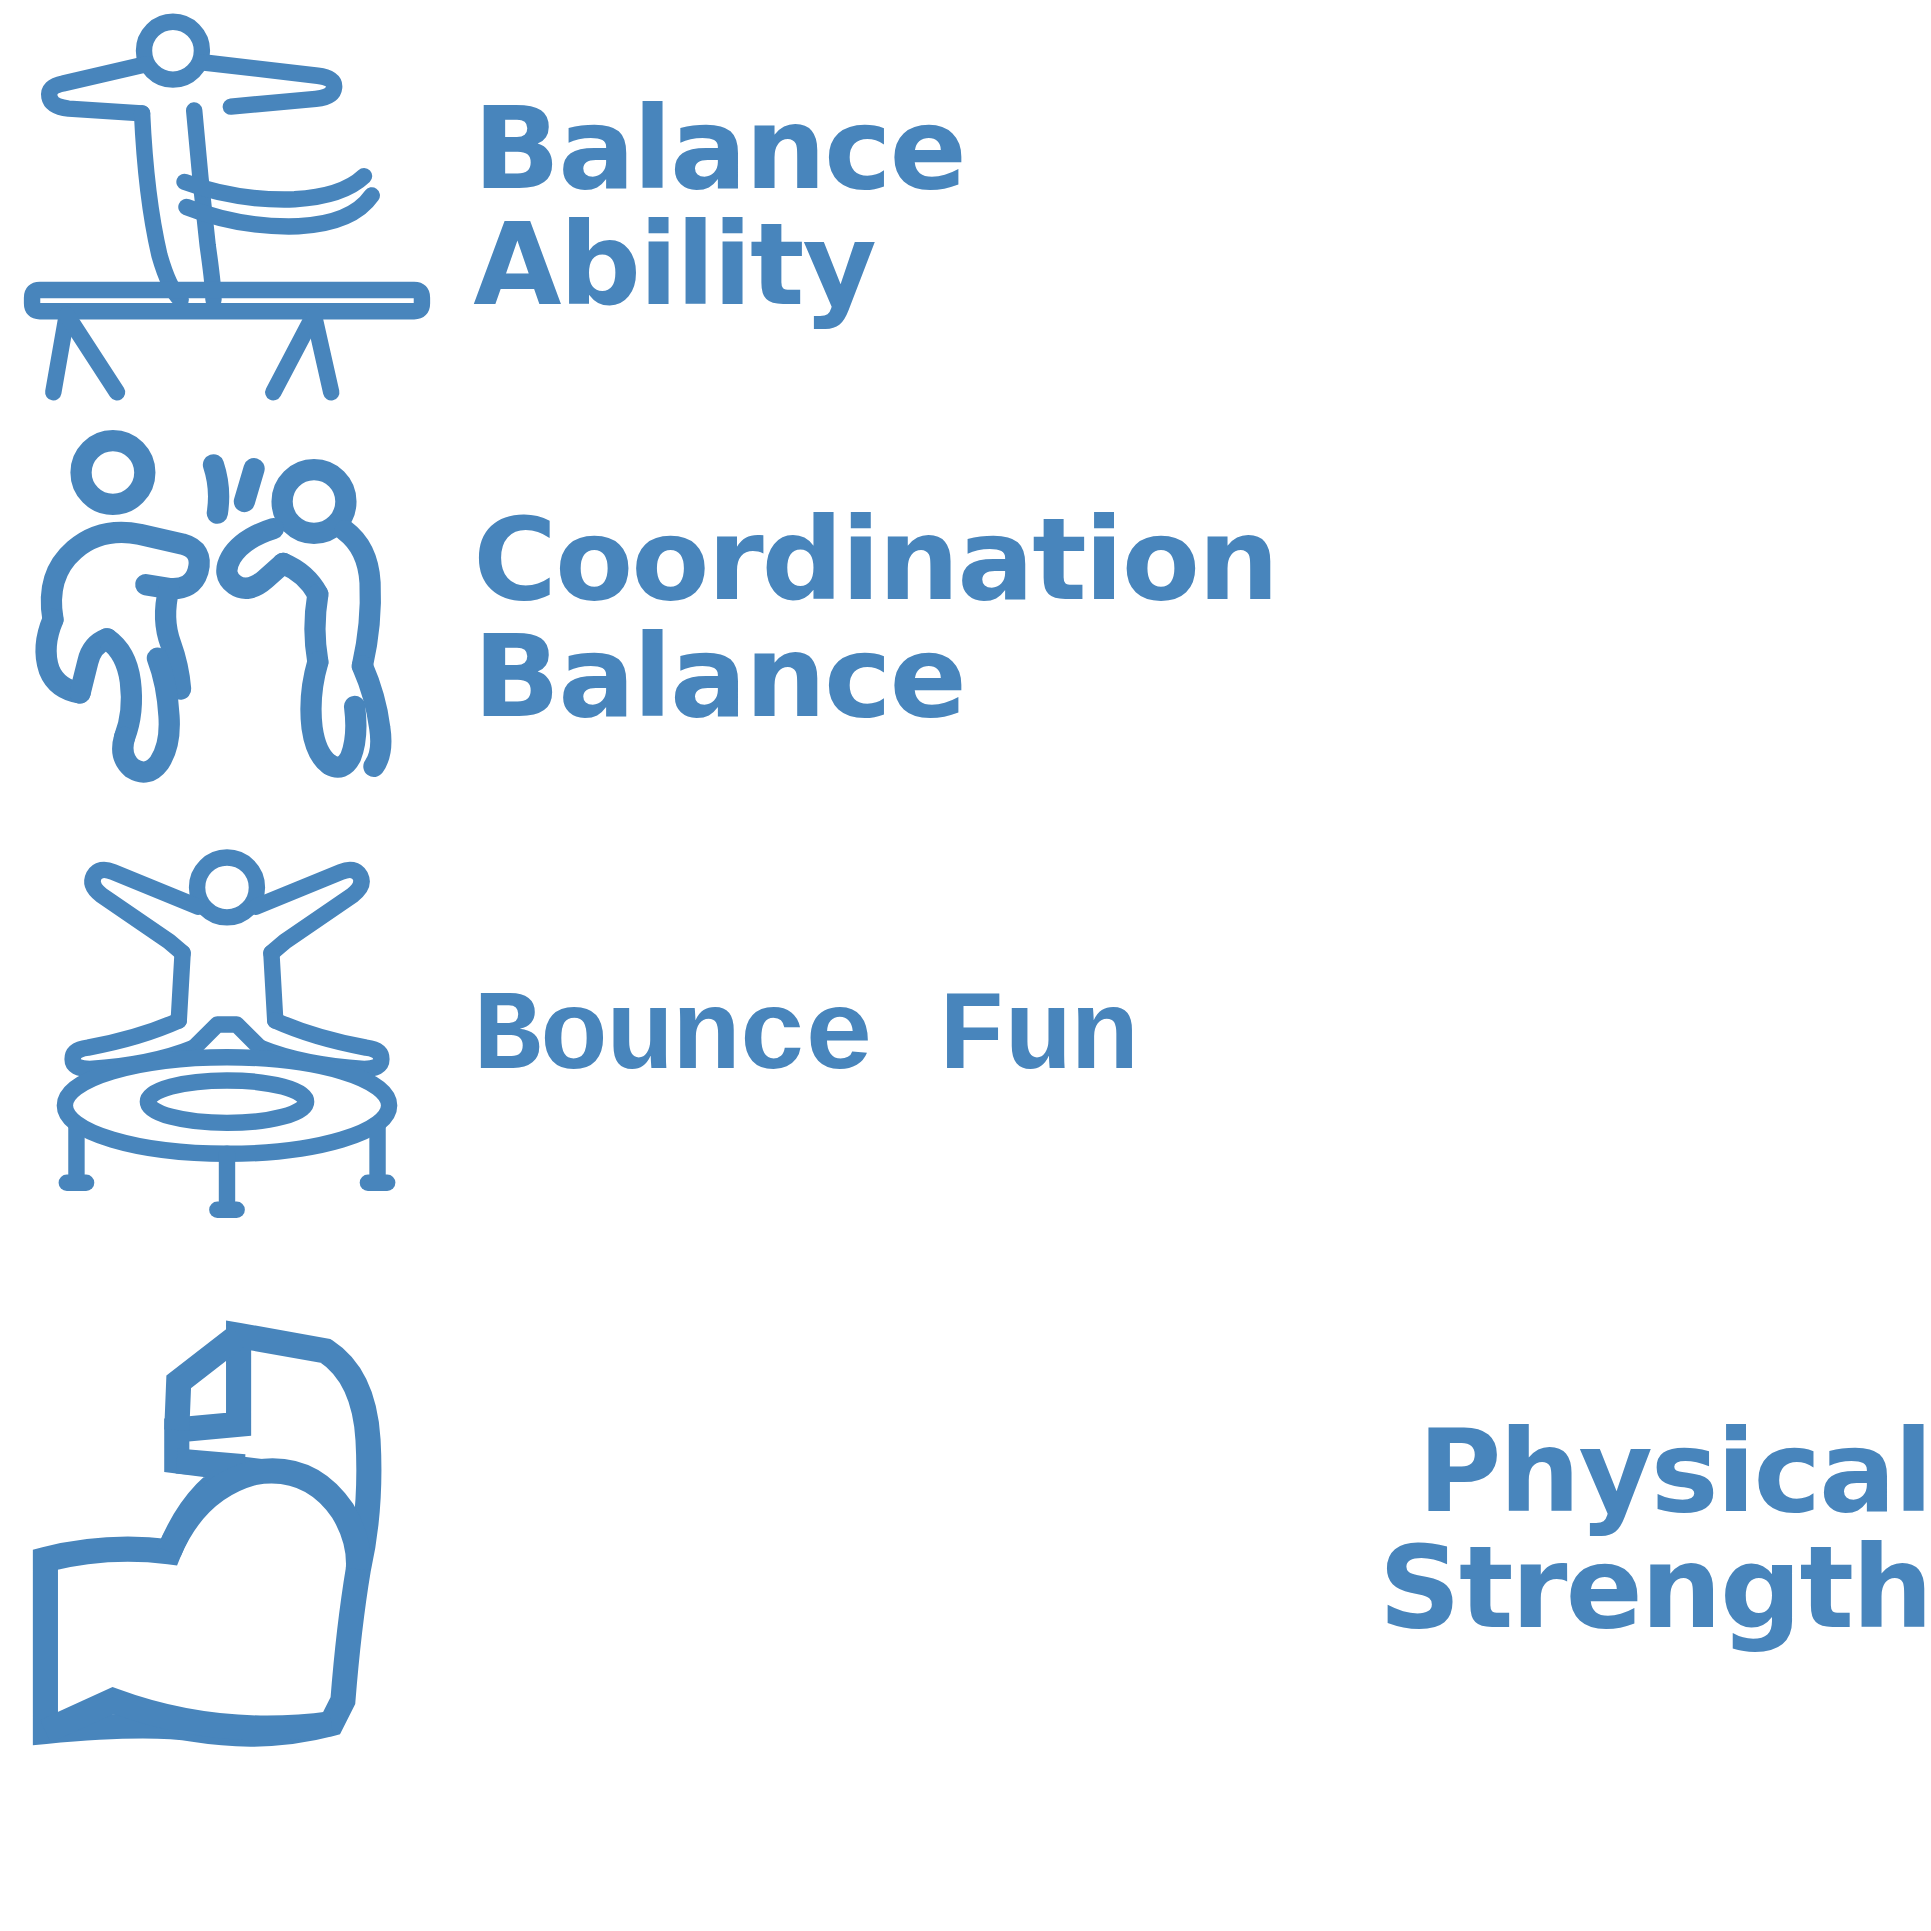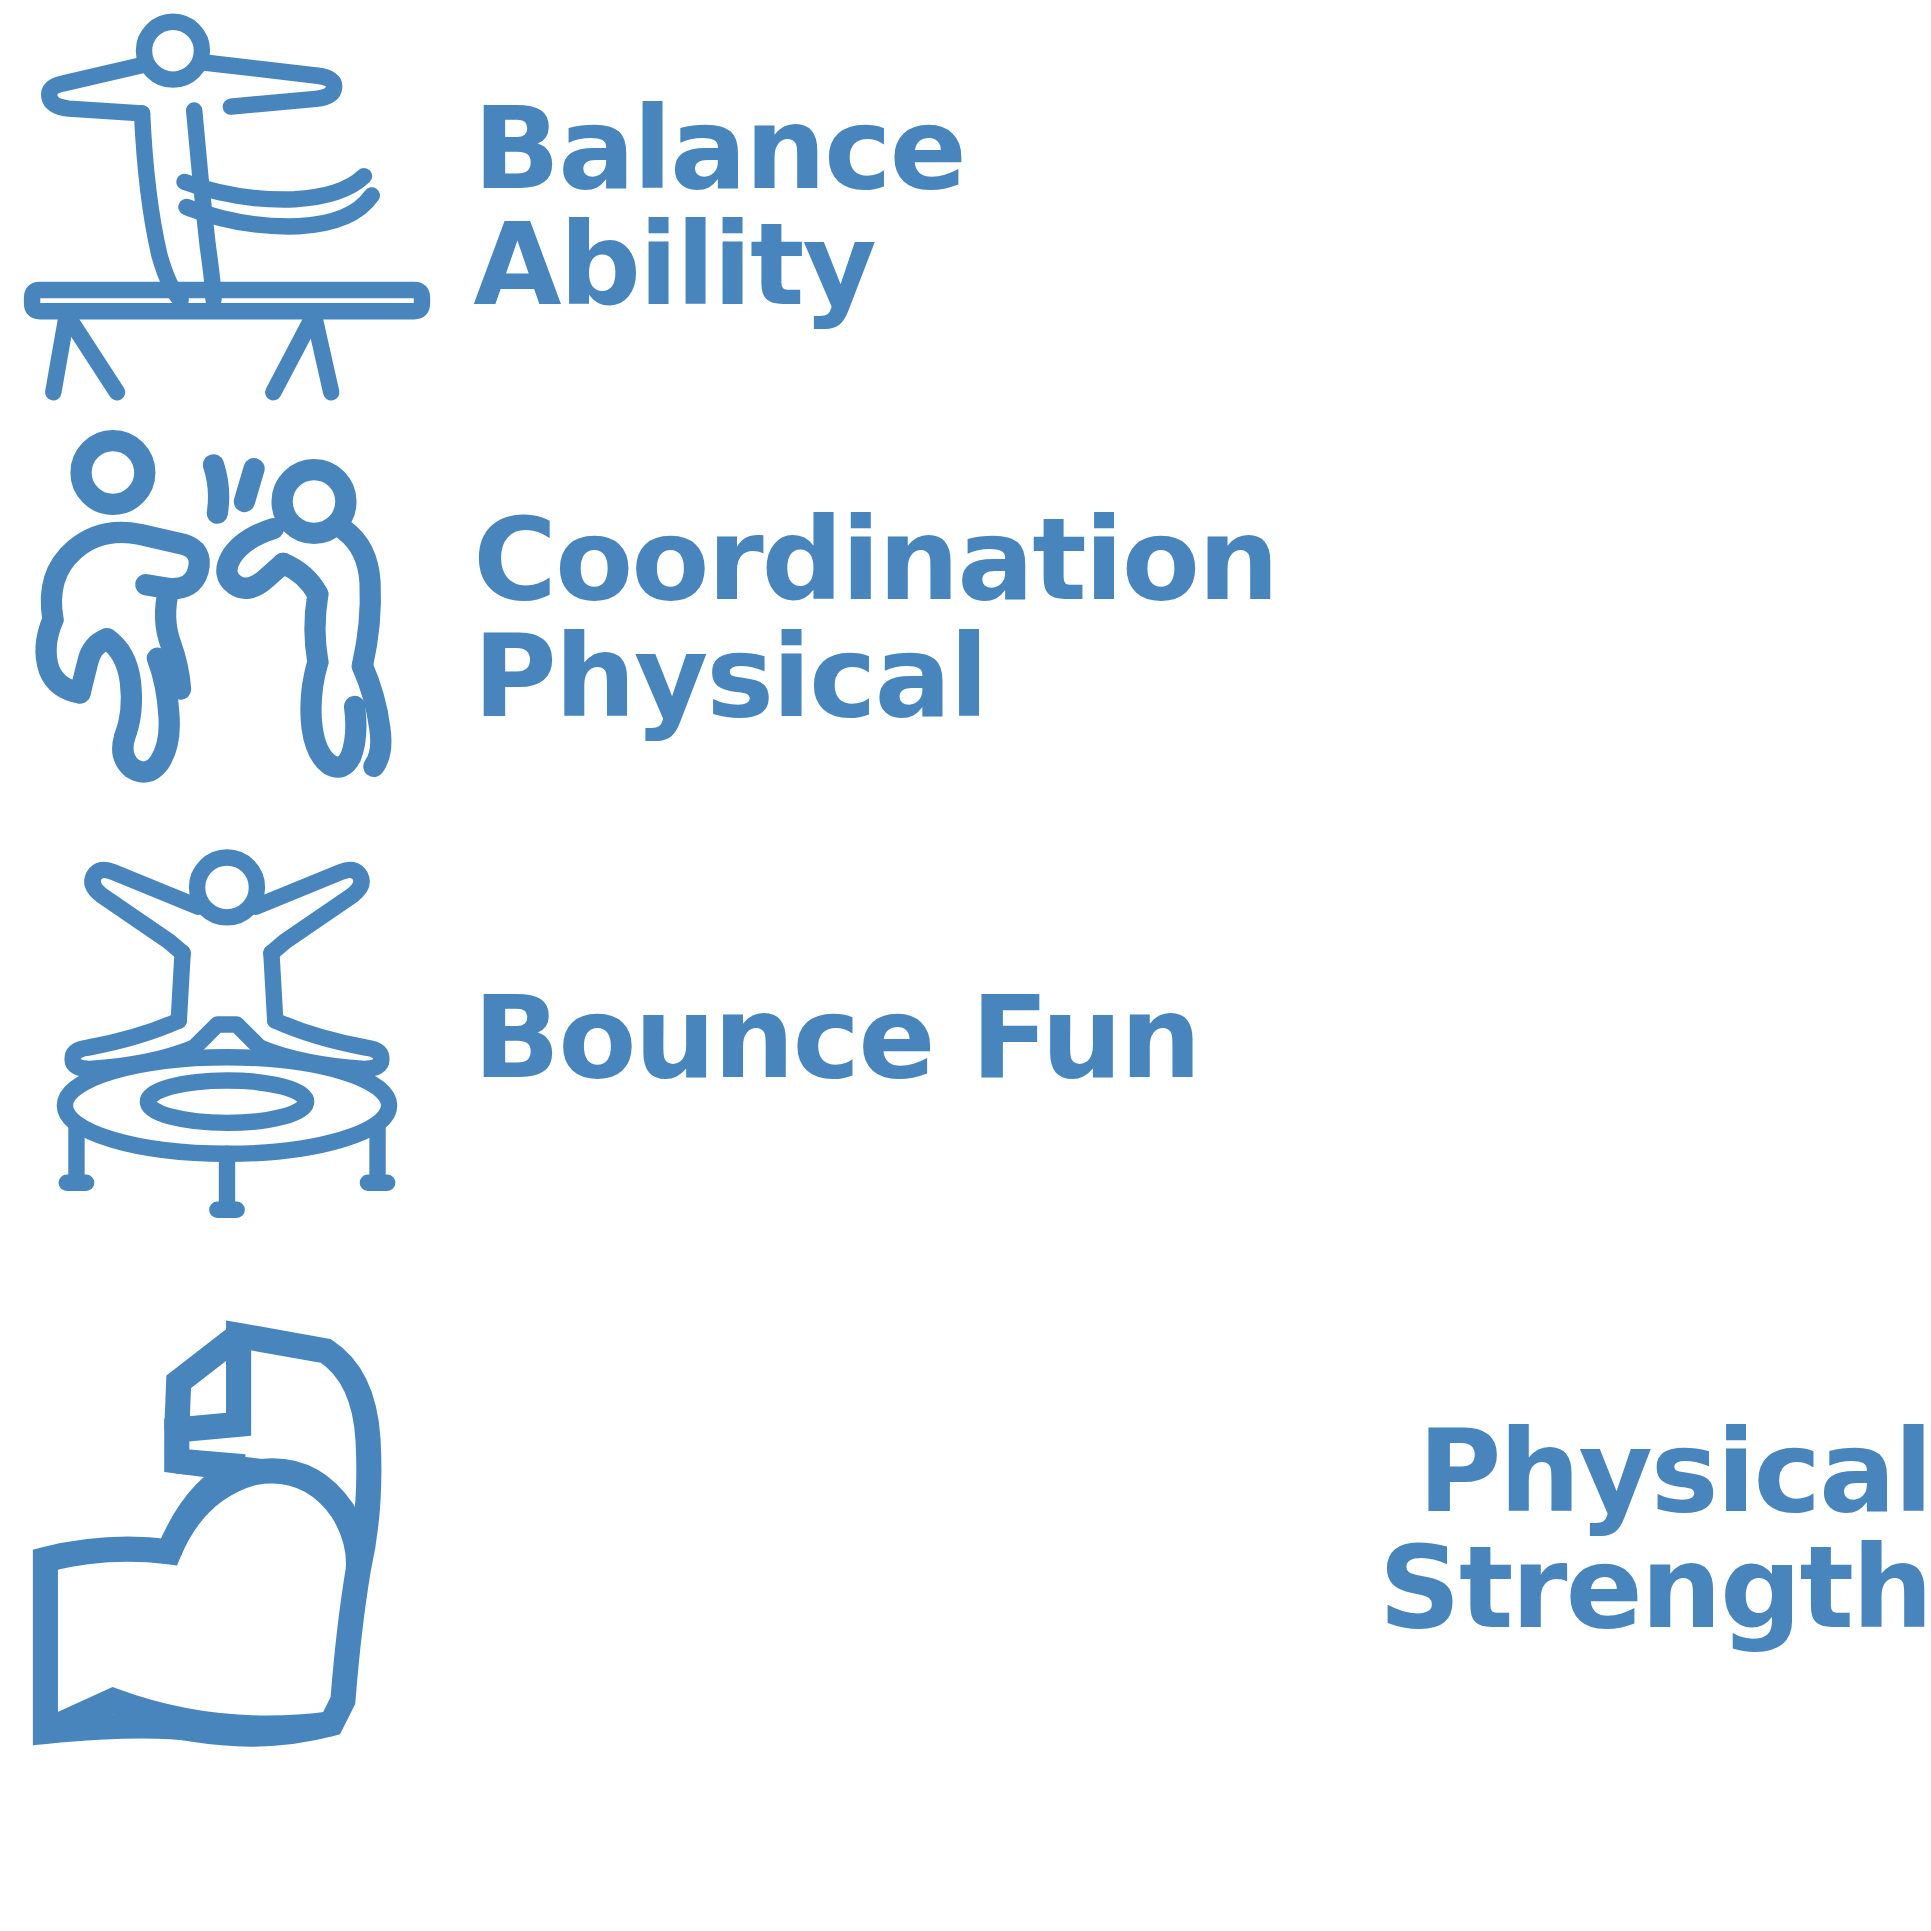--- a/index.html
+++ b/index.html
@@ -54,21 +54,21 @@
   }
 
   
   #row-0 { top: 14px;   height: 386px; }
   #row-1 { top: 430px;  height: 377px; }
   #row-2 { top: 835px;  height: 406px; }
   #row-3 { top: 1303px; height: 454px; }
 
   #row-0 .feature-label { font-size: 114px; }
   #row-1 .feature-label { font-size: 114px; }
-  #row-2 .feature-label { font-size: 114px; }
+  #row-2 .feature-label { font-size: 114px; font-family: Liberation Mono, monospace; }
   #row-3 .feature-label { font-size: 114px; text-align: right; }
 
   #row-0 .icon-cell { width: 454px; flex-basis: 454px; }
   #row-1 .icon-cell { width: 454px; flex-basis: 454px; }
   #row-2 .icon-cell { width: 454px; flex-basis: 454px; }
   #row-3 .icon-cell { width: 454px; flex-basis: 454px; }
 </style>
 </head>
 <body style="background: rgb(255, 255, 255);">
 
@@ -135,21 +135,21 @@
           <path d="M304 170 Q298 206 304 240"></path>
 
           <path d="M304 240 Q294 274 298 308 Q302 336 316 346"></path>
           <path d="M316 346 Q330 354 338 338 Q346 318 342 286"></path>
           <path d="M350 244 Q364 276 368 308 Q372 334 362 348"></path>
         </g>
       </svg>
     </div>
     <div class="label-cell">
       <p class="feature-label" style="color: rgb(72, 133, 188);">Coordination
-Physical</p>
+Balance</p>
     </div>
   </div>
 
   <div class="feature-row" id="row-2">
     <div class="icon-cell">
       <svg width="406" height="386" viewBox="0 0 420 400" aria-hidden="true">
         <g fill="none" stroke="#4885bc" stroke-width="17" stroke-linecap="round" stroke-linejoin="round">
 
           <circle cx="210" cy="44" r="31"></circle>
 

